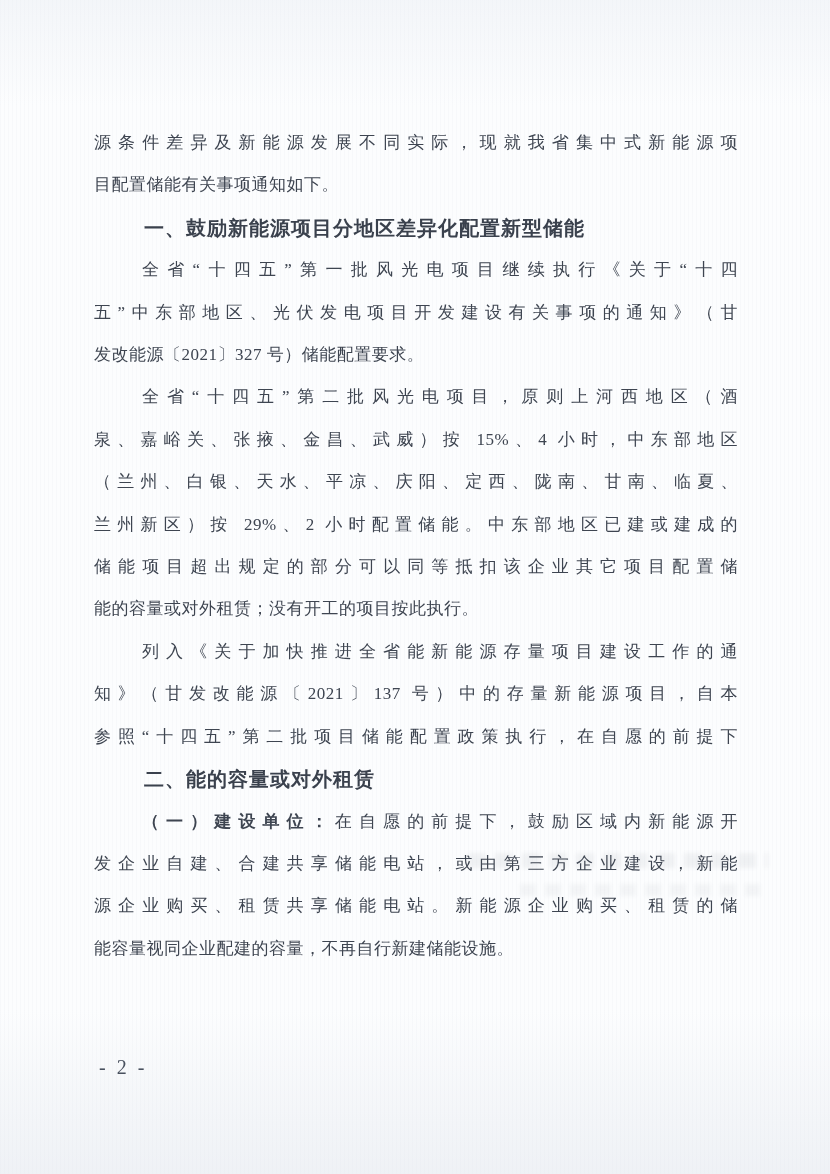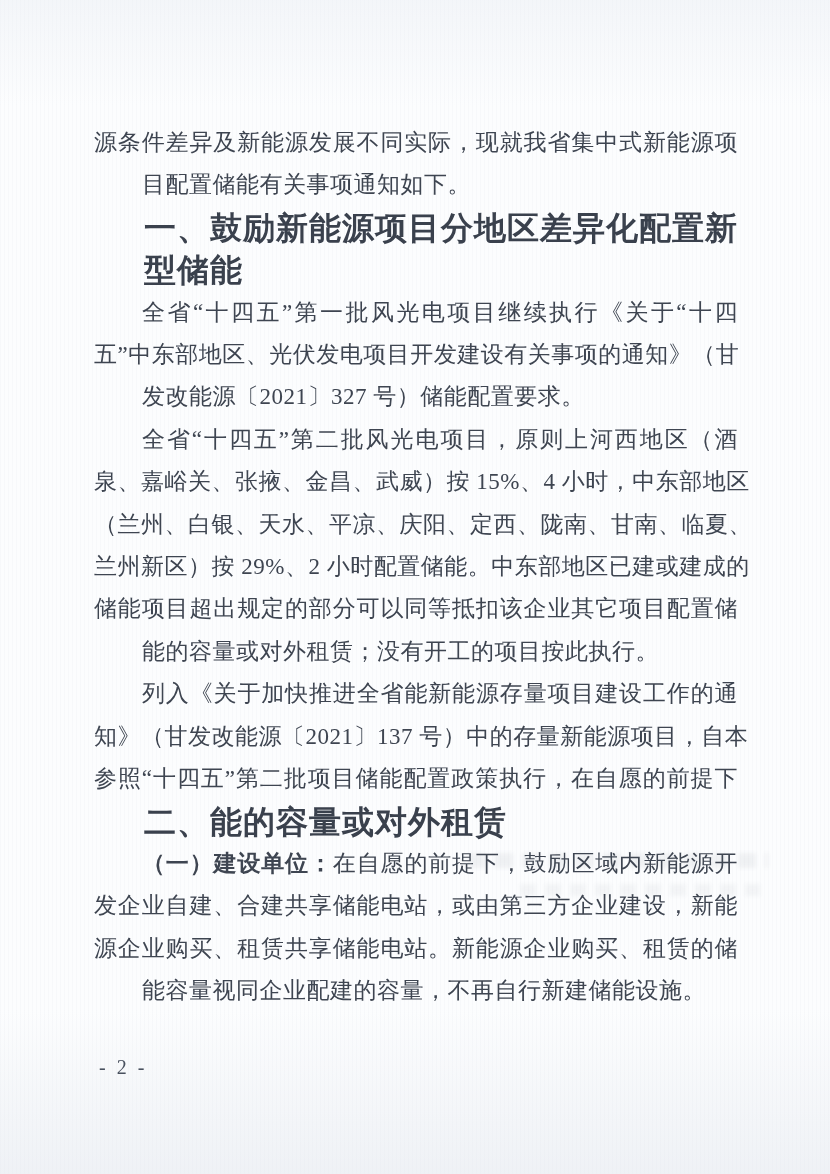--- a/index.html
+++ b/index.html
@@ -26,39 +26,38 @@
       linear-gradient(180deg, rgba(233,237,243,0.45) 0%, rgba(233,237,243,0) 9%, rgba(233,237,243,0) 86%, rgba(226,230,237,0.5) 100%),
       repeating-linear-gradient(90deg, rgba(203,211,223,0.10) 0 1px, rgba(0,0,0,0) 1px 4px);
   }
   .content {
     position: absolute;
     left: 94px;
     top: 122px;
     width: 644px;
   }
   .line {
-    font-size: 23px;
+    font-size: 17px;
     line-height: 42.4px;
     letter-spacing: 0.5px;
     text-align: justify;
     text-align-last: justify;
     white-space: nowrap;
   }
   .line-last {
     text-align-last: left;
     white-space: normal;
-    margin-left: 48px;
   }
   .indent {
     padding-left: 48px;
   }
   .heading {
     font-family: "Liberation Sans", "DejaVu Sans", sans-serif;
     font-weight: 700;
-    font-size: 32px;
+    font-size: 20px;
     line-height: 42.4px;
     padding-left: 50px;
     letter-spacing: 1px;
     color: #3a414d;
     text-align: left;
     text-align-last: left;
   }
   .kai {
     font-weight: 600;
   }

